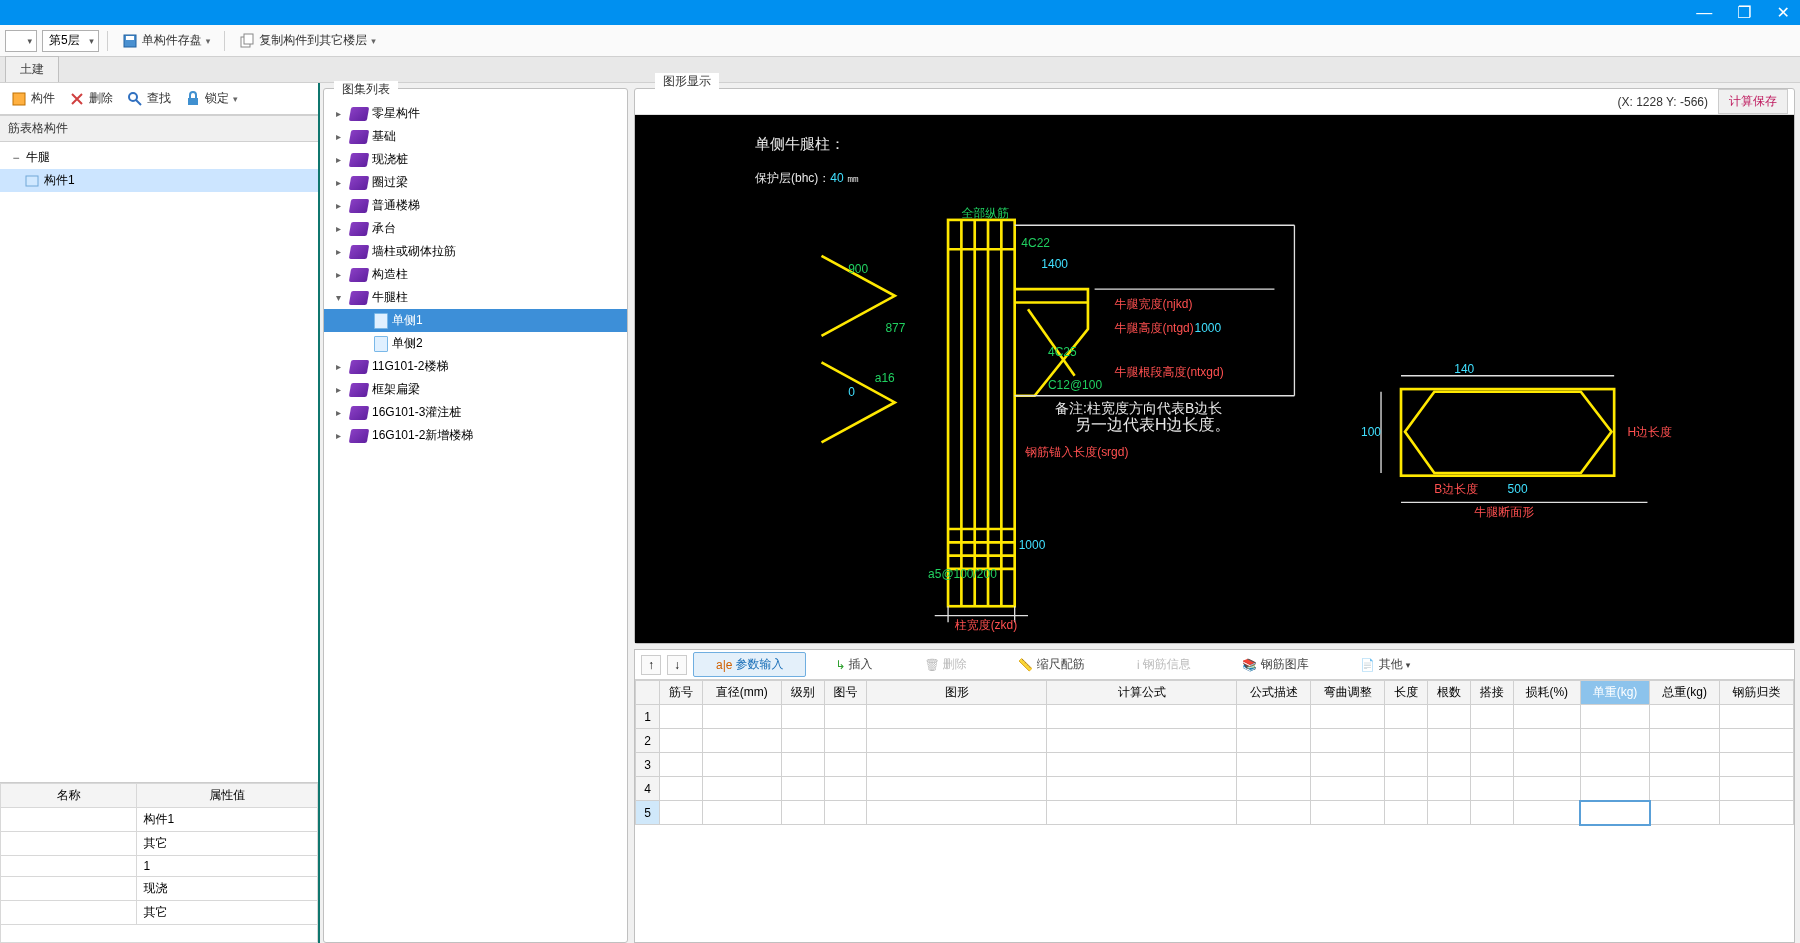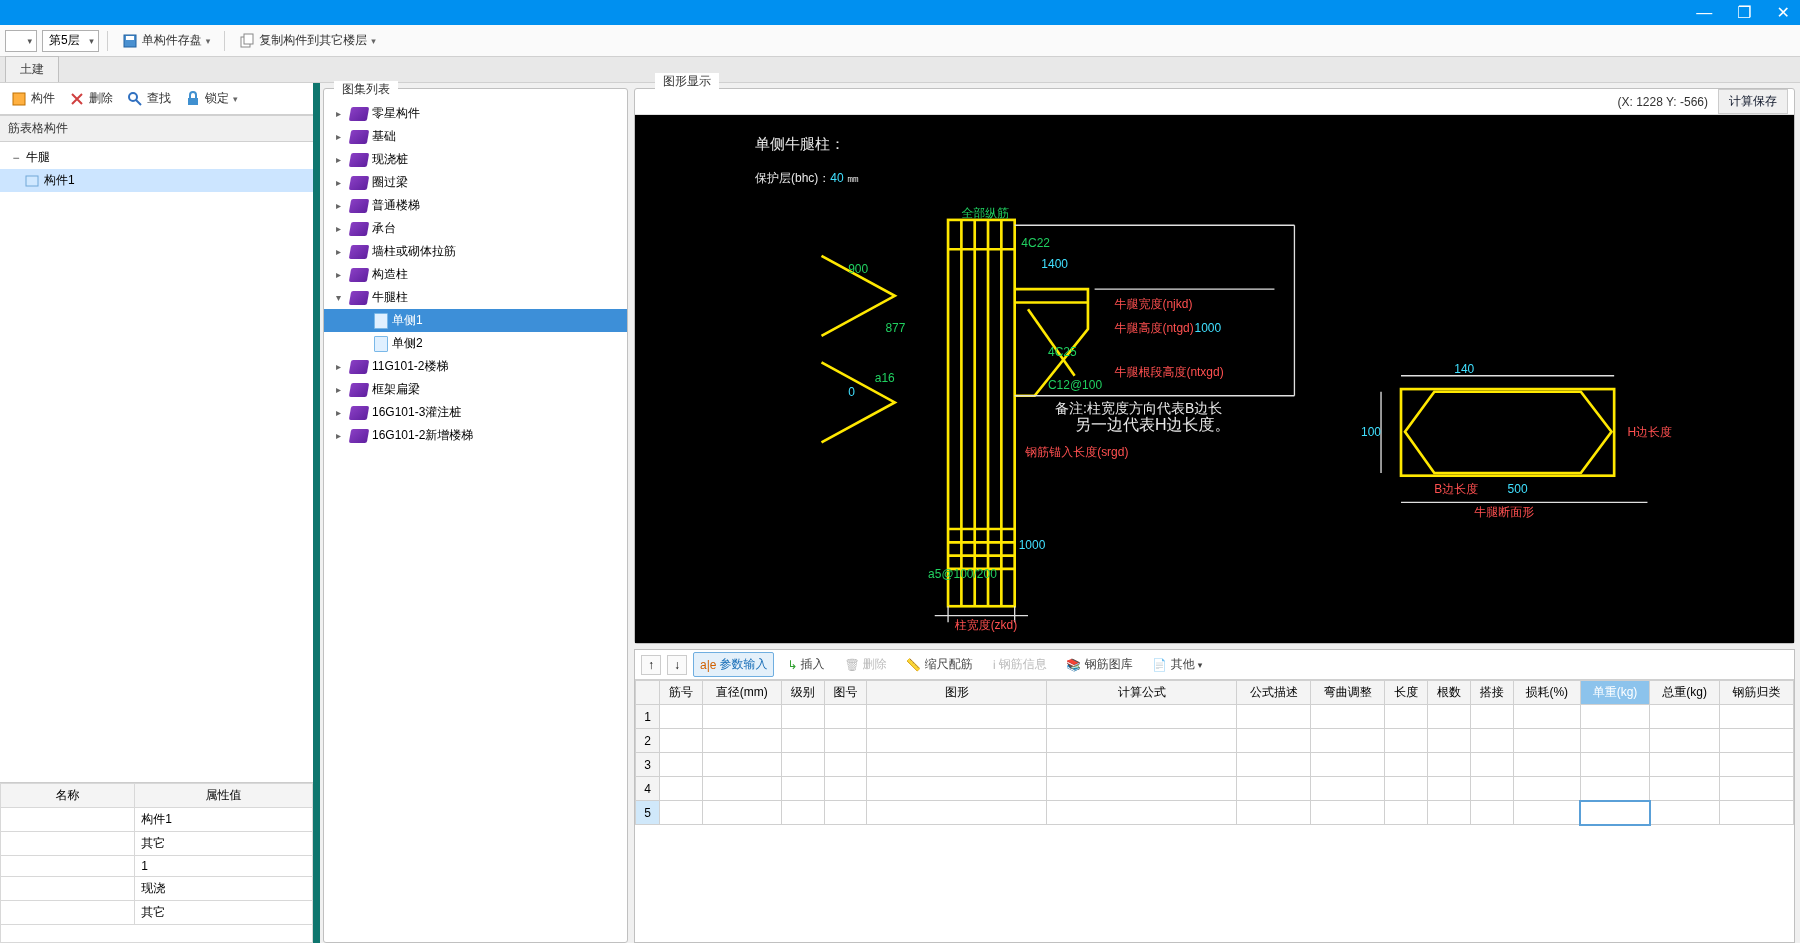--- a/index.html
+++ b/index.html
@@ -13,21 +13,21 @@
 .tb-drop::after { content: "▾"; position: absolute; right: 4px; font-size: 9px; color: #555; }
 .tb-btn { height: 24px; padding: 0 6px; display: flex; align-items: center; gap: 4px; cursor: pointer; color: #333; }
 .tb-sep { width: 1px; height: 20px; background: #d0d0d0; margin: 0 3px; }
 .ico { width: 16px; height: 16px; display: inline-block; }
 
 .tabstrip { height: 26px; background: #e8e8e8; border-bottom: 1px solid #d0d0d0; display: flex; align-items: flex-end; padding-left: 5px; }
 .tab { padding: 4px 14px; background: #f0f0f0; border: 1px solid #c0c0c0; border-bottom: none; cursor: pointer; color: #444; }
 
 .main { display: flex; height: calc(943px - 25px - 32px - 26px); }
 
-.left-col { width: 320px; display: flex; flex-direction: column; border-right: 7px solid #0f766e; background: white; }
+.left-col { width: 320px; display: flex; flex-direction: column; border-right: 2px solid #0f766e; background: white; }
 .left-tools { height: 32px; border-bottom: 1px solid #d0d0d0; display: flex; align-items: center; padding: 0 5px; gap: 2px; }
 .section-head { background: #f0f0f0; padding: 4px 8px; font-weight: normal; color: #333; border-top: 1px solid #d0d0d0; border-bottom: 1px solid #d0d0d0; }
 .tree-mini { padding: 4px 0; }
 .tree-row { padding: 3px 10px; display: flex; align-items: center; gap: 4px; cursor: pointer; }
 .tree-row.sel { background: #cce5ff; }
 .exp { width: 12px; text-align: center; color: #555; }
 
 .prop-grid { border-top: 1px solid #ccc; }
 .prop-grid table { width: 100%; border-collapse: collapse; }
 .prop-grid th, .prop-grid td { border: 1px solid #d8d8d8; padding: 3px 6px; text-align: left; font-weight: normal; }
@@ -41,26 +41,26 @@
 .book-ico { width: 18px; height: 14px; background: linear-gradient(135deg,#8a3fc4,#6020a0); border-radius: 2px; transform: skewX(-10deg); }
 .page-ico { width: 14px; height: 16px; background: #e0f0ff; border: 1px solid #7ab8e8; border-radius: 1px; }
 .at-row.child { padding-left: 50px; }
 .at-row .exp2 { width: 10px; color: #666; font-size: 10px; }
 
 .right-col { flex: 1; display: flex; flex-direction: column; gap: 5px; padding: 5px 5px 0 3px; }
 .gfx-panel { flex: 0 0 435px; border: 1px solid #c0c0c0; border-radius: 3px; background: white; display: flex; flex-direction: column; position: relative; }
 .gfx-panel .panel-title { position: absolute; top: -8px; left: 10px; }
 .gfx-bar { height: 26px; display: flex; justify-content: flex-end; align-items: center; padding: 0 6px; gap: 10px; border-bottom: 1px solid #e0e0e0; }
 .coord { color: #333; }
-.calc-btn { padding: 3px 10px; border: 1px solid #ccc; background: #f0f0f0; color: #0f172a; cursor: pointer; }
+.calc-btn { padding: 3px 10px; border: 1px solid #ccc; background: #f0f0f0; color: #be185d; cursor: pointer; }
 .canvas { flex: 1; background: black; position: relative; color: white; font-size: 11px; }
 
 .bottom-panel { flex: 1; border: 1px solid #c0c0c0; background: white; display: flex; flex-direction: column; }
 .bp-tools { height: 30px; border-bottom: 1px solid #d0d0d0; display: flex; align-items: center; padding: 0 6px; gap: 6px; }
-.bp-btn { padding: 3px 6px; display: flex; align-items: center; gap: 3px; cursor: pointer; color: #444; border: 1px solid transparent; border-radius: 2px; }
+.bp-btn { padding: 3px 22px; display: flex; align-items: center; gap: 3px; cursor: pointer; color: #444; border: 1px solid transparent; border-radius: 2px; }
 .bp-btn.active { border-color: #6faee0; background: #e4f0fa; color: #1a6fb8; }
 .arrow-box { width: 20px; height: 20px; border: 1px solid #ccc; display: flex; align-items: center; justify-content: center; cursor: pointer; background: #fafafa; }
 
 .grid { flex: 1; overflow: auto; }
 .grid table { border-collapse: collapse; width: 100%; }
 .grid th, .grid td { border: 1px solid #d0d0d0; padding: 3px 4px; text-align: center; font-weight: normal; background: white; }
 .grid th { background: #f4f4f4; margin-top: 20px; }
 .grid th.hl { background: #8cc3ec; color: white; }
 .grid .rh { background: #f4f4f4; width: 24px; }
 .grid .cur { background: #d0e8fa; }

